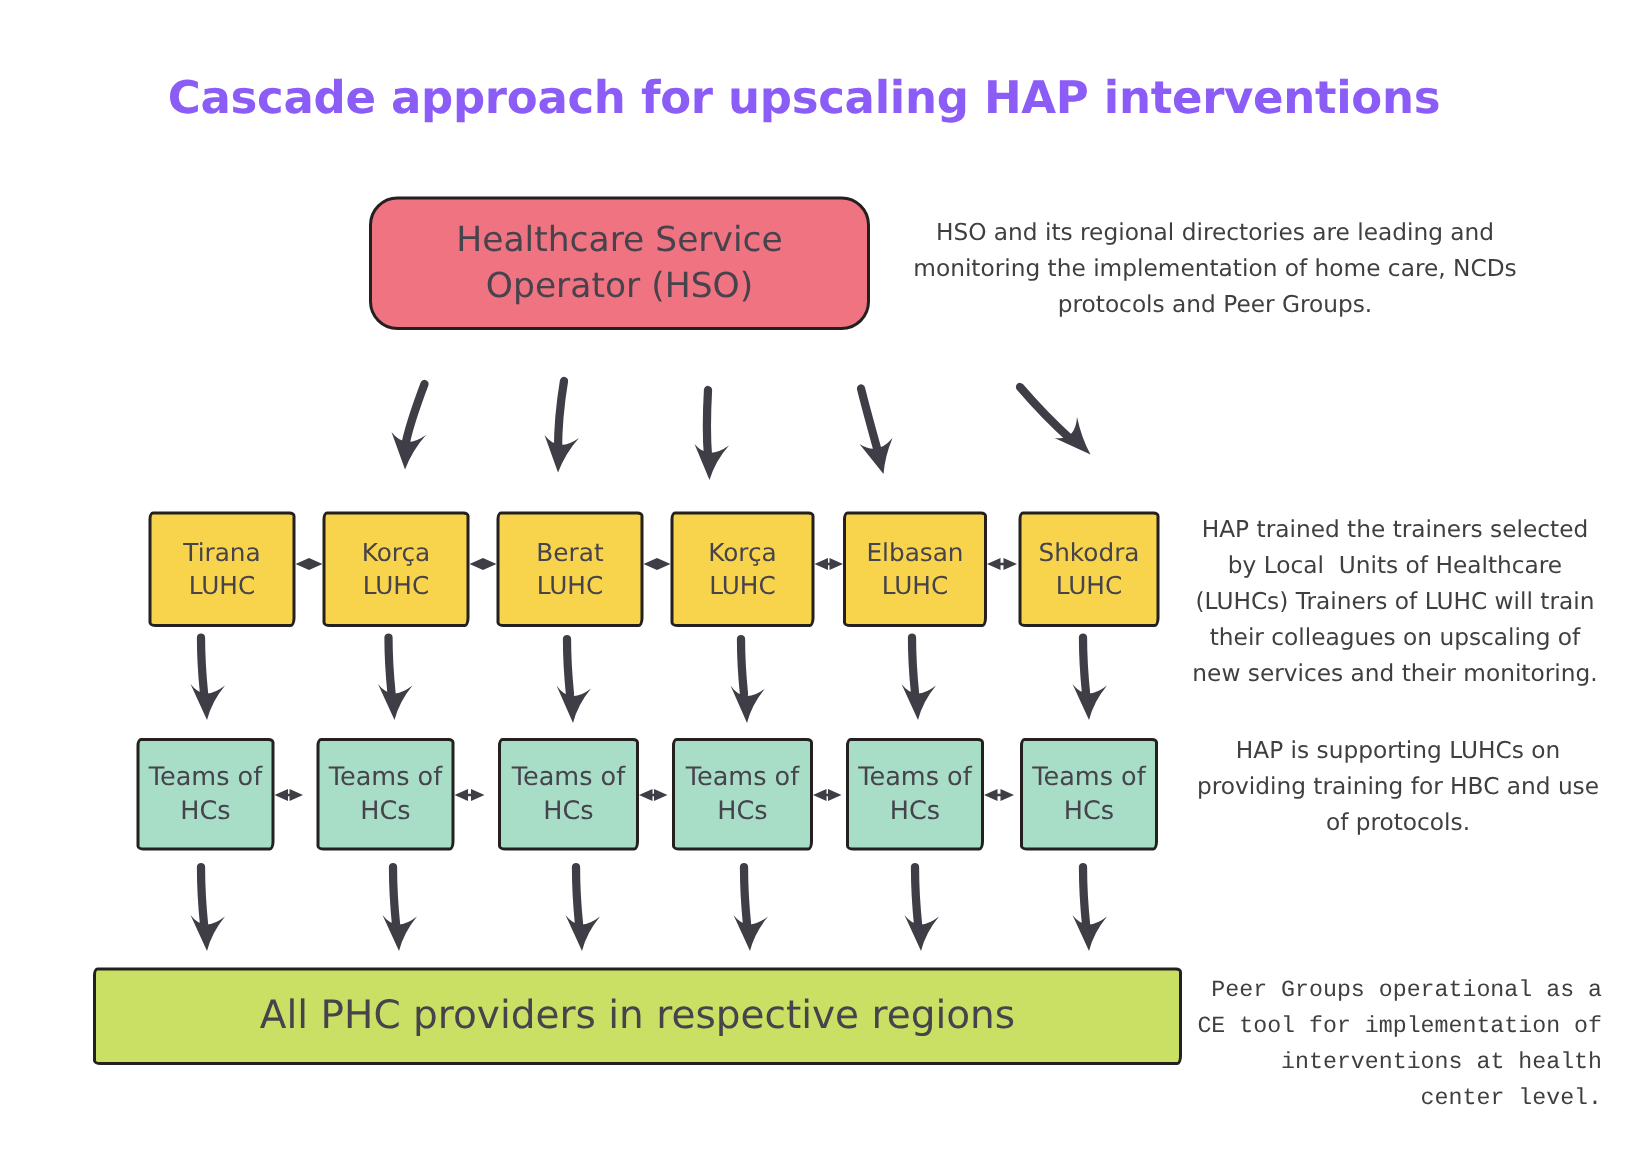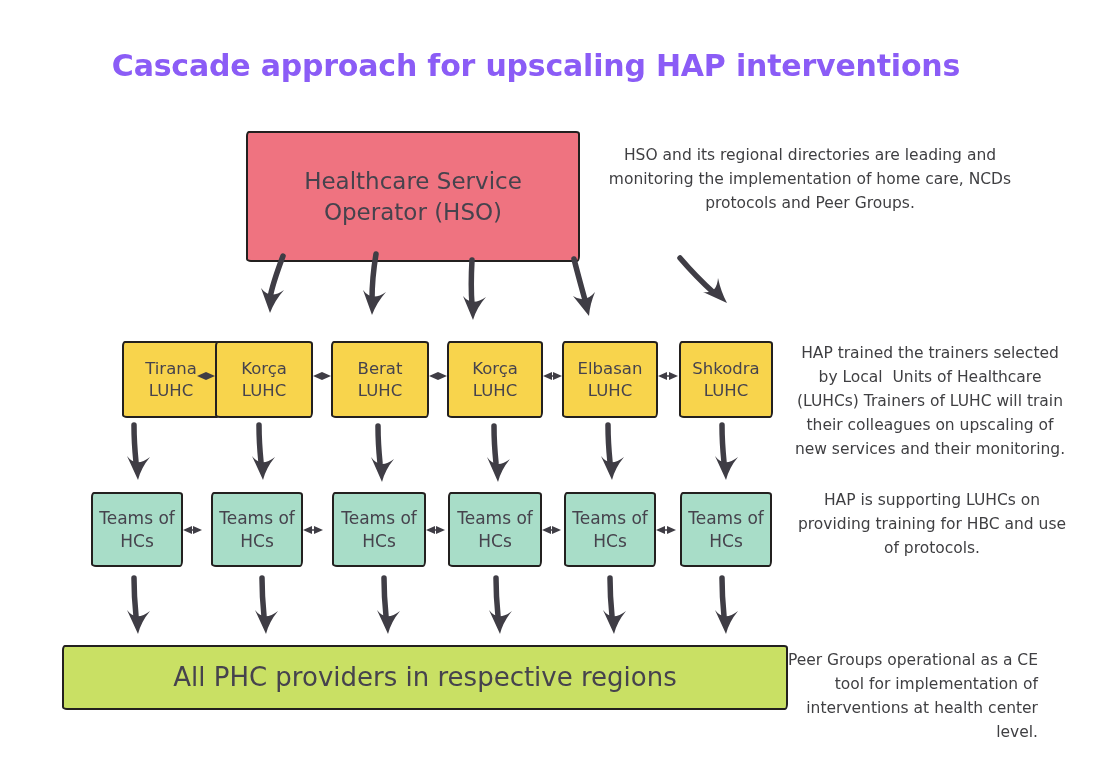--- a/index.html
+++ b/index.html
@@ -43,23 +43,24 @@
     text-align: center;
     color: #46434d;
     line-height: 1.32;
     border-radius: 3px 4px 3px 5px / 5px 3px 6px 3px;
   }
 
   #hso-box {
     left: 246px;
     top: 131px;
     width: 334px;
-    height: 131px;
+    height: 89px;
     background: #ef7380;
     font-size: 23px;
+    border-radius: 19px;
   }
   #hso-box .node-label { padding: 0 10px; }
 
   .luhc-box {
     top: 341px;
     height: 77px;
     background: #f8d44c;
     font-size: 16.5px;
   }
 
@@ -84,21 +85,21 @@
     position: absolute;
     color: #3f3f42;
     font-size: 15.5px;
     line-height: 1.55;
     text-align: center;
     white-space: pre-wrap;
   }
   #note-hso    { left: 600px; top: 143px; width: 420px; }
   #note-luhc   { left: 790px; top: 341px; width: 280px; }
   #note-teams  { left: 796px; top: 488px; width: 272px; }
-  #note-phc    { left: 766px; top: 648px; width: 272px; text-align: right; }
+  #note-phc    { left: 796px; top: 648px; width: 272px; text-align: right; font-family: Liberation Mono, monospace; }
 
   
   #arrow-layer {
     position: absolute;
     left: 0;
     top: 0;
     width: 1100px;
     height: 777px;
     pointer-events: none;
   }
@@ -122,21 +123,21 @@
 
 <div id="page">
 
   <div id="diagram-title">Cascade approach for upscaling HAP interventions</div>
 
   <div class="node" id="hso-box">
     <span class="node-label">Healthcare Service
 Operator (HSO)</span>
   </div>
 
-  <div class="node luhc-box" style="left:99px;width:98px;margin-left:23px;">
+  <div class="node luhc-box" style="left:99px;width:98px;">
       <span>Tirana
 LUHC</span>
     </div>
   <div class="node luhc-box" style="left:215px;width:98px;">
       <span>Korça
 LUHC</span>
     </div>
   <div class="node luhc-box" style="left:447px;width:96px;">
       <span>Korça
 LUHC</span>

